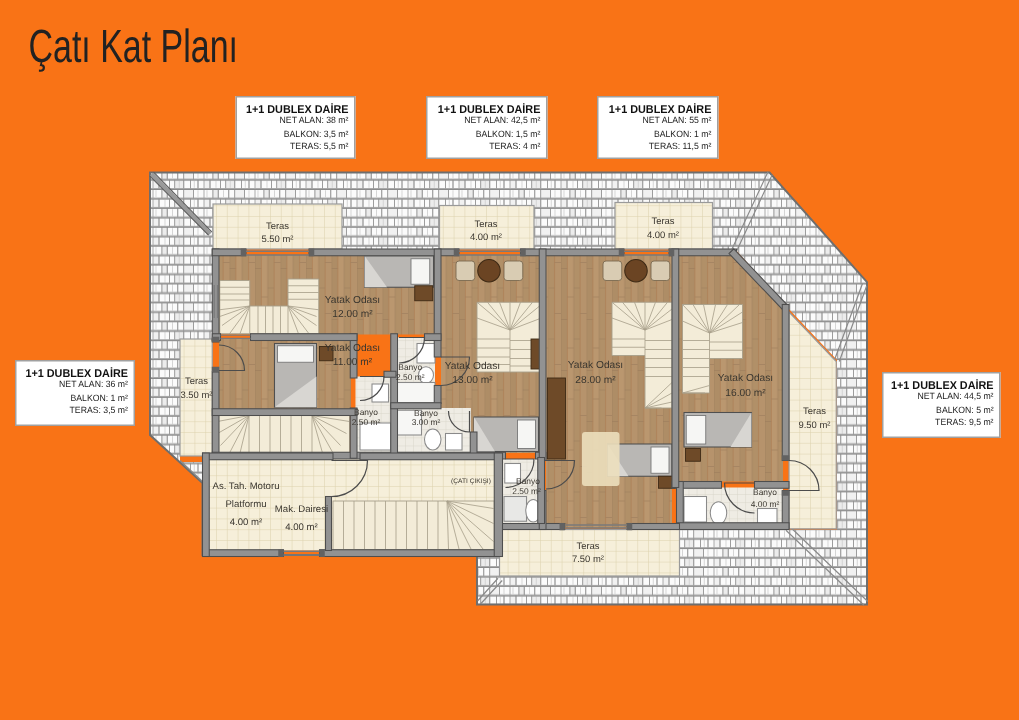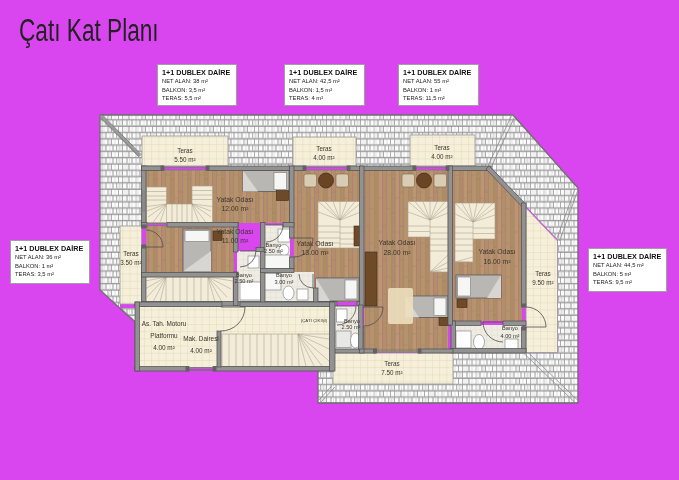--- a/index.html
+++ b/index.html
@@ -1,17 +1,17 @@
 <!DOCTYPE html>
 <html><head>
 <meta charset="utf-8">
 <style>
   html,body{margin:0;padding:0;background:#fff;}
-  .page{position:relative;width:679px;height:480px;background:#d946ef;overflow:hidden;
-        font-family:"Liberation Sans", sans-serif;}
+  .page{position:relative;width:679px;height:480px;background:#f97316;overflow:hidden;
+        font-family:"Liberation Sans", sans-serif;text-align:right;}
   .title{position:absolute;left:19px;top:13px;font-size:31px;color:#222;
          transform:scaleX(0.73);transform-origin:left top;white-space:nowrap;letter-spacing:0px;}
   .ibox{position:absolute;border:1px solid #a0a0a0;background:#fff;padding:3px 0 0 4px;box-sizing:border-box;}
   .ibox .h{font-size:7.6px;font-weight:bold;color:#111;white-space:nowrap;transform:scaleX(0.95);transform-origin:left top;}
   .ibox .l{font-size:6.1px;color:#222;white-space:nowrap;line-height:8.6px;transform:scaleX(0.95);transform-origin:left top;}
 </style>
 </head>
 <body>
 <div class="page">
 

